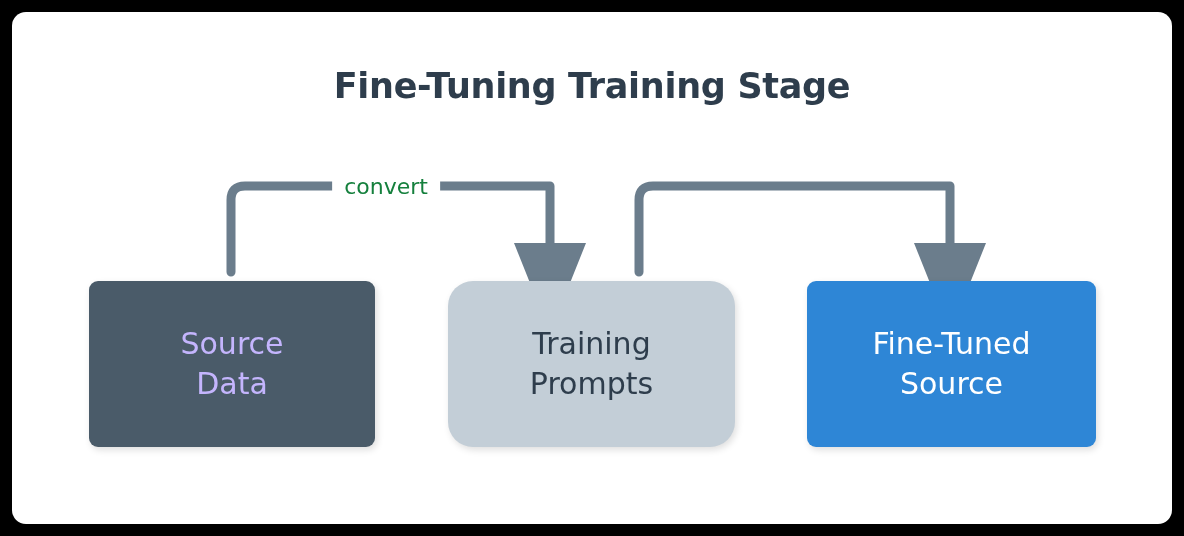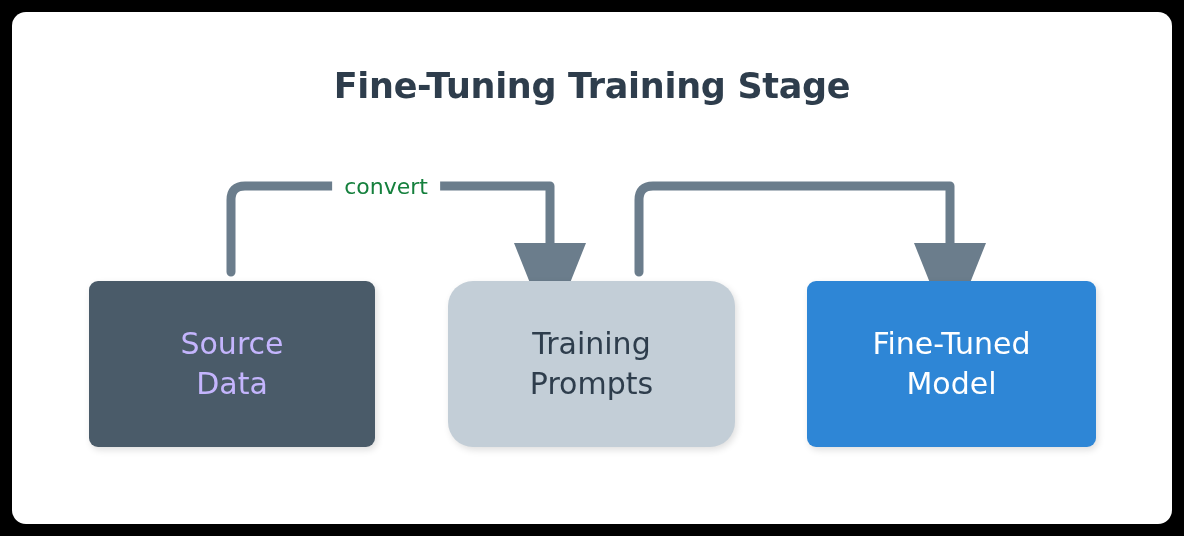--- a/index.html
+++ b/index.html
@@ -123,15 +123,15 @@
   <div class="edge-label label-convert">convert</div>
 
 
   <div class="node node-source">Source
 Data</div>
 
   <div class="node node-prompts">Training
 Prompts</div>
 
   <div class="node node-model">Fine-Tuned
-Model</div>
+Source</div>
 
 </div>
 
 </body></html>

